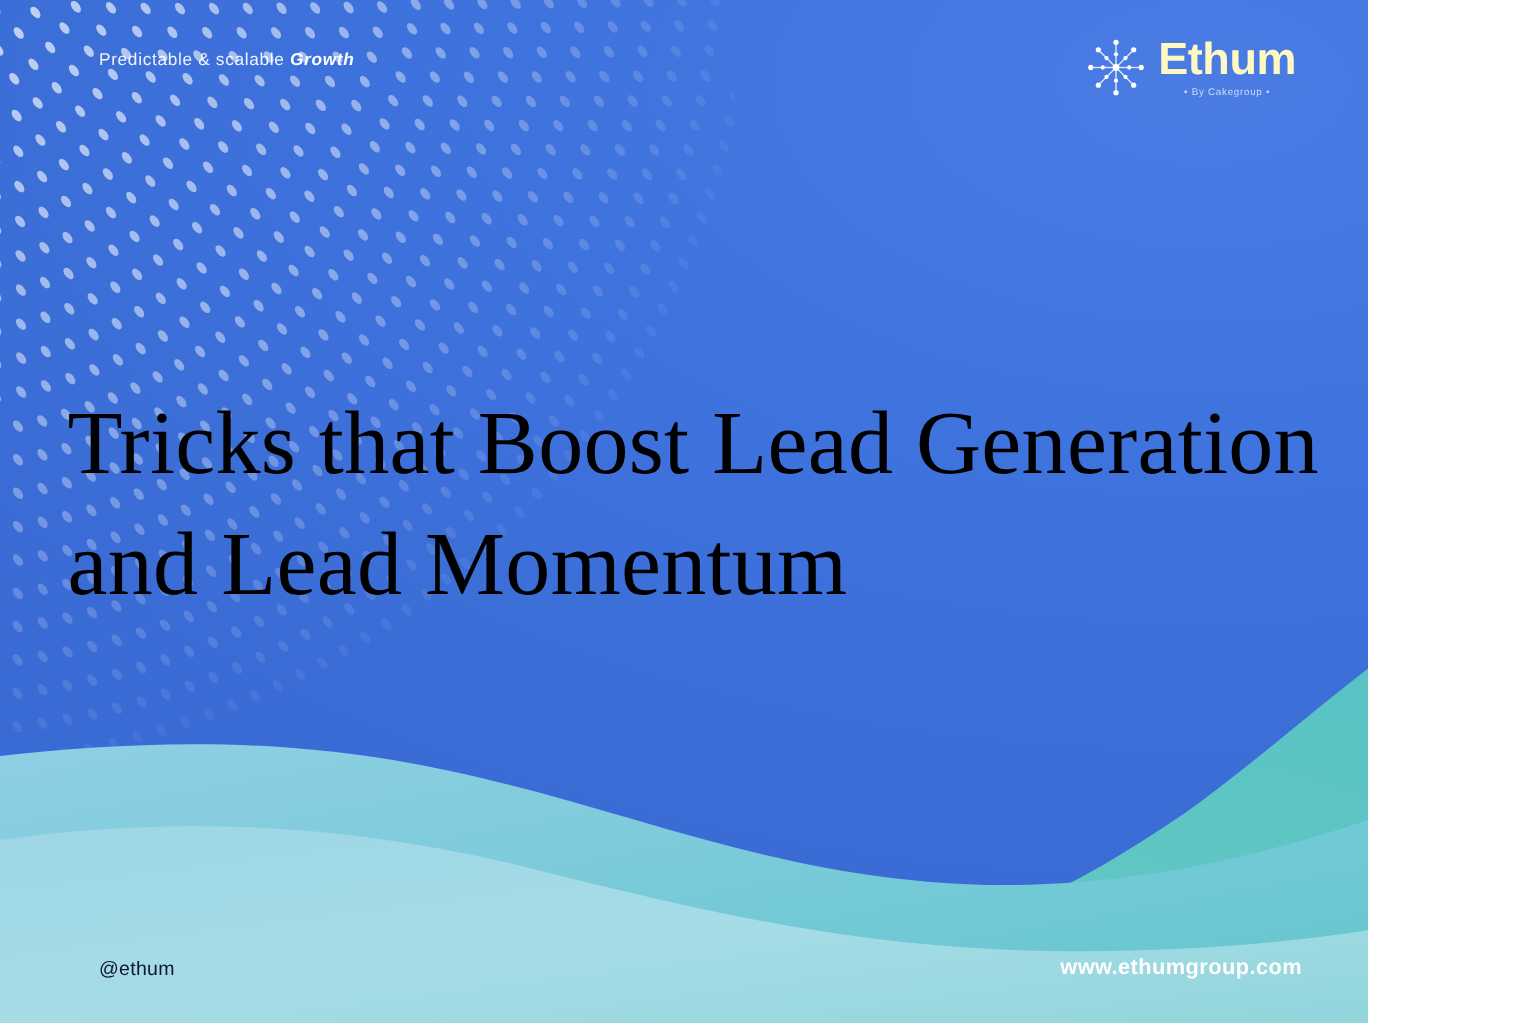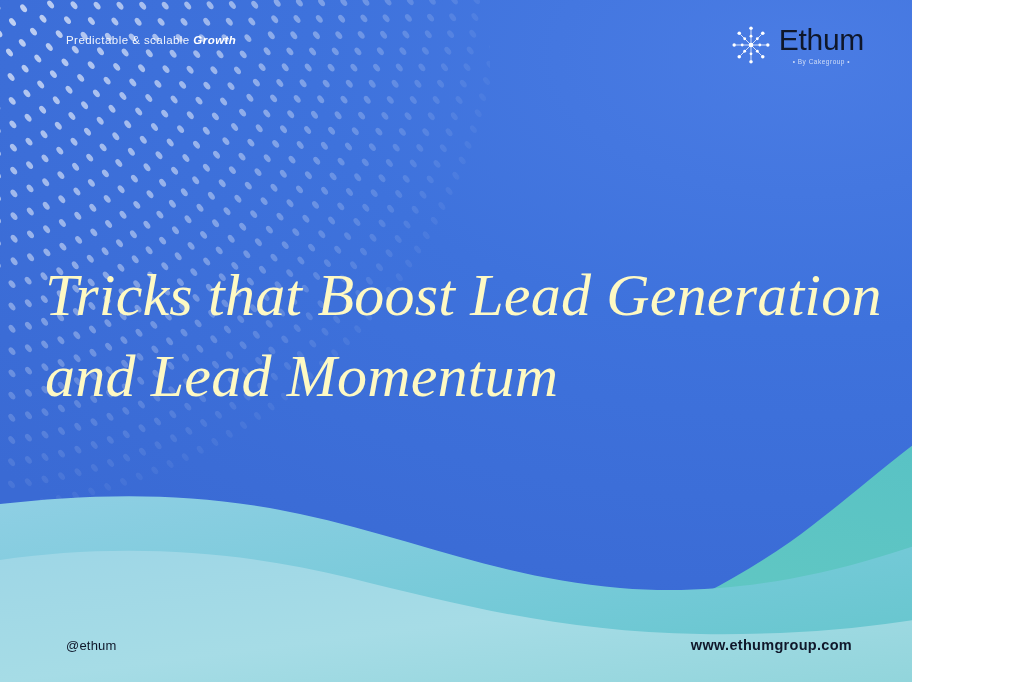--- a/index.html
+++ b/index.html
@@ -63,64 +63,63 @@
     position:absolute;
     right:48px; top:24px;
     display:flex;
     align-items:center;
     gap:7px;
   }
   .logo-mark { width:42px; height:42px; display:block; }
   .logo-text { display:flex; flex-direction:column; align-items:flex-start; }
   .logo-word {
     font-size:30px;
-    font-weight:400;
+    font-weight:700;
     letter-spacing:-.3px;
-    color:#0f172a;
+    color:#fef9c3;
     line-height:1;
   }
   .logo-sub {
     margin-top:3px;
     font-size:6.5px;
     letter-spacing:.5px;
     color:rgba(255,255,255,.72);
     white-space:nowrap;
     align-self:center;
   }
 
   
   .headline {
     position:absolute;
     left:45px; top:255px;
     width:955px;
     font-family:"Liberation Serif", "DejaVu Serif", serif;
     font-size:60px;
     font-weight:400;
     line-height:1.35;
-    color:#fef9c3;
+    color:#000000;
     letter-spacing:.2px;
-    font-style:italic;
   }
 
   
   .handle {
     position:absolute;
     left:66px; bottom:29px;
     font-size:13px;
     font-weight:500;
     letter-spacing:.2px;
     color:#0f172a;
   }
   .website {
     position:absolute;
-    right:60px; bottom:29px;
+    right:44px; bottom:29px;
     font-size:14.5px;
     font-weight:700;
     letter-spacing:.3px;
-    color:#0f172a;
+    color:#ffffff;
   }
 </style>
 </head>
 <body>
 
 <div id="banner">
 
   <div class="bg-blue"></div>
 
   <svg class="dots" viewBox="0 0 560 560">

